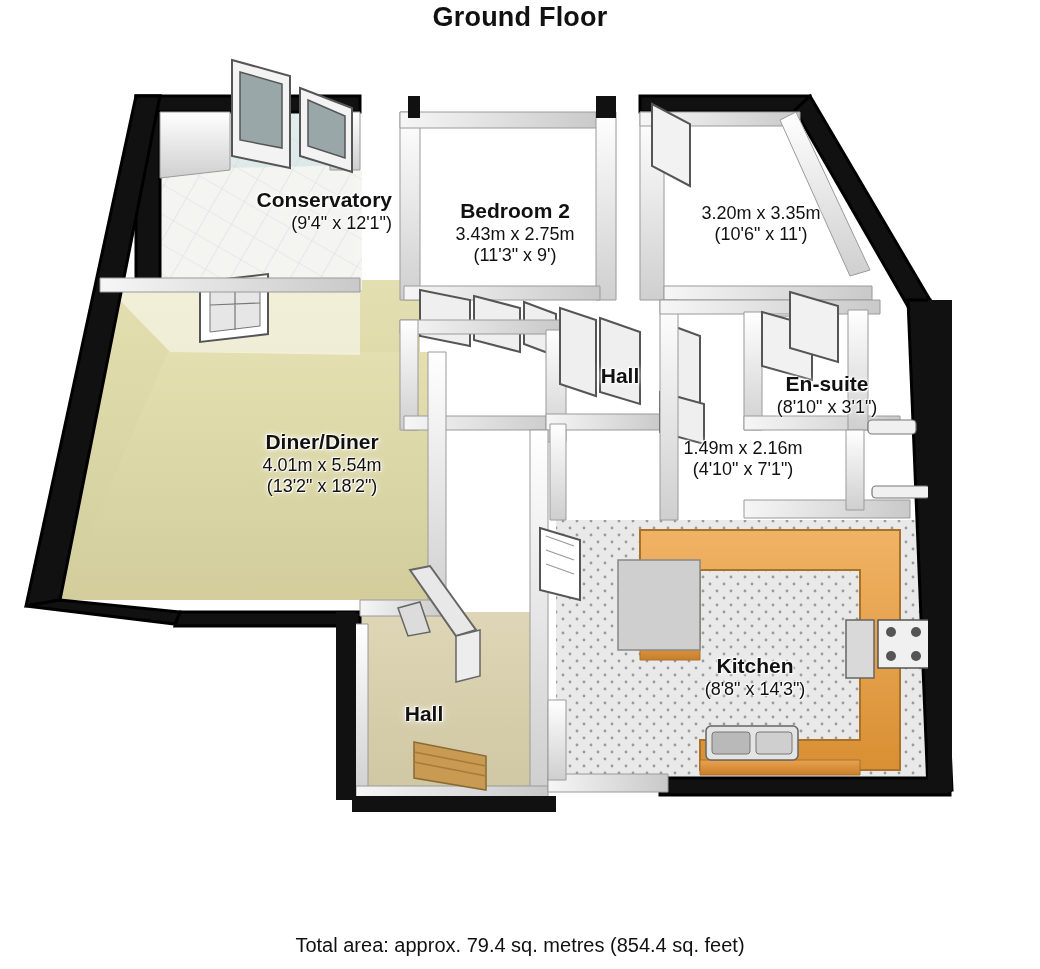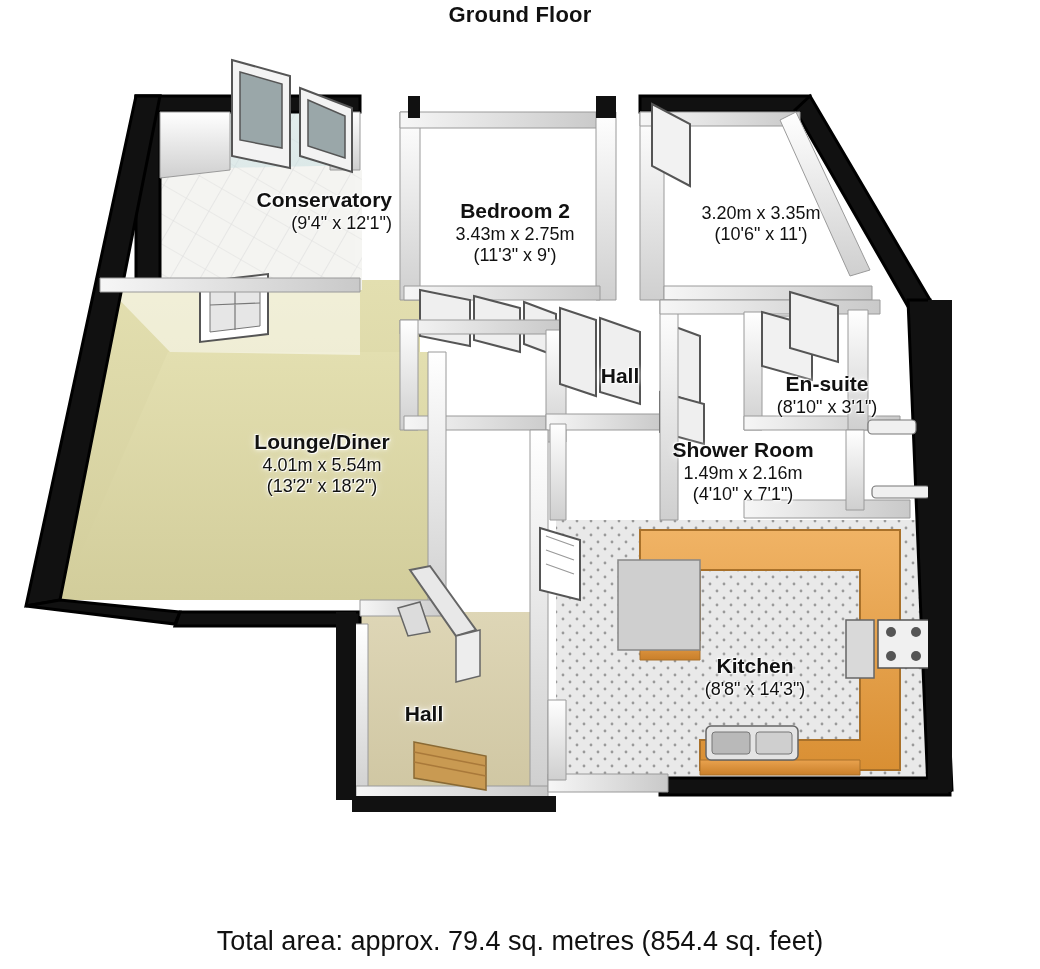--- a/index.html
+++ b/index.html
@@ -23,32 +23,32 @@
     width: 1040px;
     height: 969px;
   }
 
   .title {
     position: absolute;
     left: 0;
     top: 2px;
     width: 1040px;
     text-align: center;
-    font-size: 22px;
+    font-size: 27px;
     font-weight: bold;
     letter-spacing: 0.2px;
   }
 
   .footer {
     position: absolute;
     left: 0;
     bottom: 12px;
     width: 1040px;
     text-align: center;
-    font-size: 27px;
+    font-size: 20px;
     font-weight: normal;
   }
 
   .room-label {
     position: absolute;
     text-align: center;
     line-height: 1.18;
     pointer-events: none;
   }
   .room-label .name {
@@ -306,27 +306,26 @@
 <div class="room-label label-shadow" style="left:560px; top:364px; width:120px;">
   <span class="name">Hall</span>
 </div>
 
 <div class="room-label label-shadow" style="left:707px; top:372px; width:240px;">
   <span class="name">En-suite</span>
   <span class="dim">(8'10" x 3'1")</span>
 </div>
 
 <div class="room-label label-shadow" style="left:648px; top:438px; width:190px;">
-  <span class="name">Shower Room</span>
   <span class="dim">1.49m x 2.16m</span>
   <span class="dim">(4'10" x 7'1")</span>
 </div>
 
 <div class="room-label label-shadow" style="left:202px; top:430px; width:240px;">
-  <span class="name">Lounge/Diner</span>
+  <span class="name">Diner/Diner</span>
   <span class="dim">4.01m x 5.54m</span>
   <span class="dim">(13'2" x 18'2")</span>
 </div>
 
 <div class="room-label label-shadow" style="left:635px; top:654px; width:240px;">
   <span class="name">Kitchen</span>
   <span class="dim">(8'8" x 14'3")</span>
 </div>
 
 <div class="room-label label-shadow" style="left:364px; top:702px; width:120px;">

